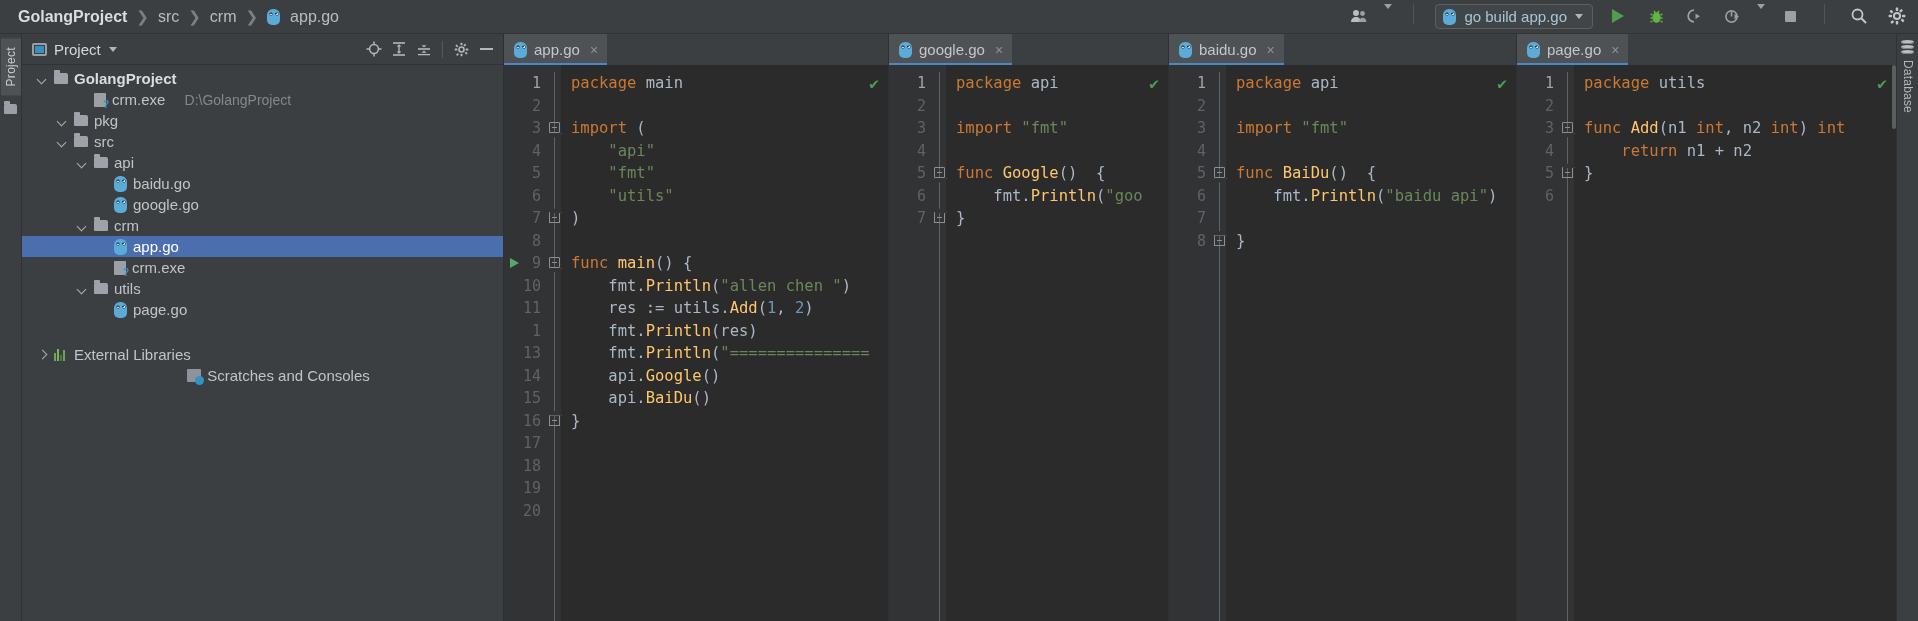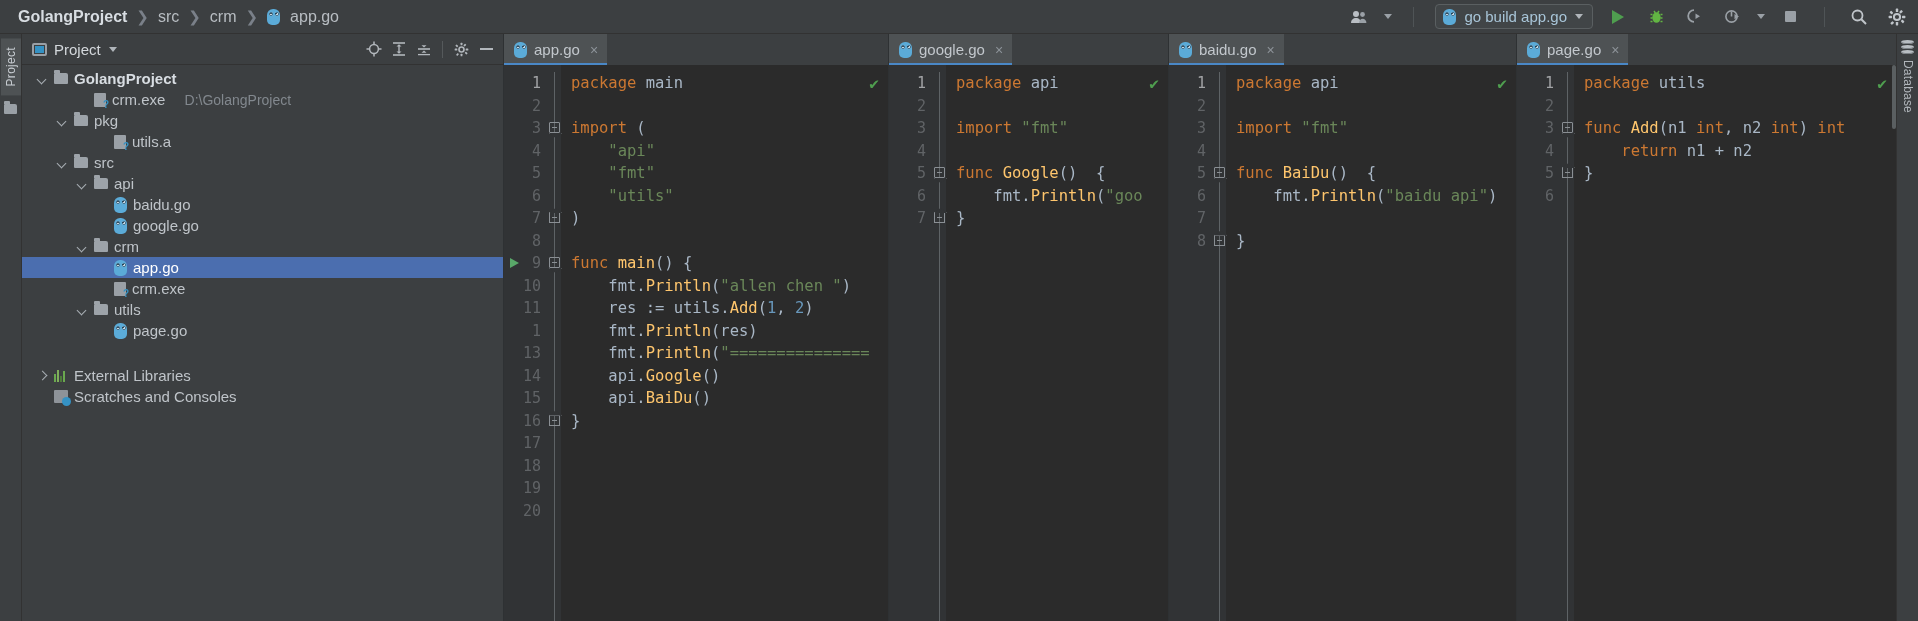--- a/index.html
+++ b/index.html
@@ -16,21 +16,21 @@
     height:34px; min-height:34px; background:#3c3f41;
     display:flex; align-items:center; padding:0 8px 0 14px;
     border-bottom:1px solid #323232;
   }
   .crumbs{ display:flex; align-items:center; gap:2px; flex:0 0 auto; }
   .crumb{ color:#b8bdc2; font-size:16px; padding:1px 4px; white-space:nowrap; }
   .crumb.root{ color:#d8dde2; font-weight:bold; }
   .crumb-sep{ color:#7a8089; font-size:15px; padding:0 3px; }
   .spacer{ flex:1 1 auto; }
 
-  .tb-group{ display:flex; align-items:center; gap:12px; }
+  .tb-group{ display:flex; align-items:flex-start; gap:12px; }
   .tb-btn{ width:26px; height:24px; display:flex; align-items:center; justify-content:center; border-radius:3px; }
   .tb-sep{ width:1px; height:20px; background:#4f5456; margin:0 9px; }
 
   .caret{ width:0;height:0;border-left:4px solid transparent;border-right:4px solid transparent;border-top:5px solid #b0b5ba; }
   .caret.dim{ border-top-color:#9aa0a6; }
 
   .runcfg{
     display:flex; align-items:center; gap:8px;
     height:25px; padding:0 9px 0 7px;
     border:1px solid #5a5f61; border-radius:4px; background:#414547;
@@ -325,25 +325,20 @@
           <div class="row" style="padding-left: 54px;">
             <span class="arrow " style="margin-right: 5px;"></span>
             <span class="binfile"></span>
             <span class="nm">crm.exe</span>
           </div>
           <div class="row" style="padding-left: 34px;">
             <span class="arrow down" style="margin-right: 5px;"></span>
             <span class="folder"></span>
             <span class="nm">pkg</span>
           </div>
-          <div class="row" style="padding-left: 74px;">
-            <span class="arrow " style="margin-right: 5px;"></span>
-            <span class="binfile"></span>
-            <span class="nm">utils.a</span>
-          </div>
           <div class="row" style="padding-left: 34px;">
             <span class="arrow down" style="margin-right: 5px;"></span>
             <span class="folder"></span>
             <span class="nm">src</span>
           </div>
           <div class="row" style="padding-left: 54px;">
             <span class="arrow down" style="margin-right: 5px;"></span>
             <span class="folder"></span>
             <span class="nm">api</span>
           </div>
@@ -397,21 +392,21 @@
           <div class="row" style="padding-left: 14px; margin-top: 24px;">
             <span class="arrow right" style="margin-right: 5px;"></span>
             <span class="libico">
               <b style="height:8px"></b>
               <b style="height:12px;background:#7fb05a"></b>
               <b style="height:6px;background:#4e7a3a"></b>
               <b style="height:11px;background:#6aa84f"></b>
             </span>
             <span class="nm">External Libraries</span>
           </div>
-          <div class="row" style="padding-left: 14px;">
+          <div class="row" style="padding-left: 14px; justify-content: center;">
             <span class="arrow " style="margin-right: 5px;"></span>
             <span class="scratch"></span>
             <span class="nm">Scratches and Consoles</span>
           </div>
         </div>
     </div>
 
     <div class="editors">
         <div class="pane" style="flex: 0 0 385px;">
           <div class="tabbar">

